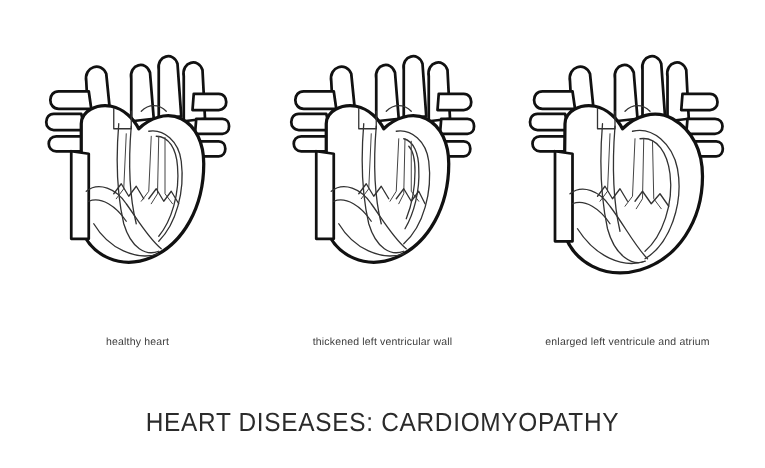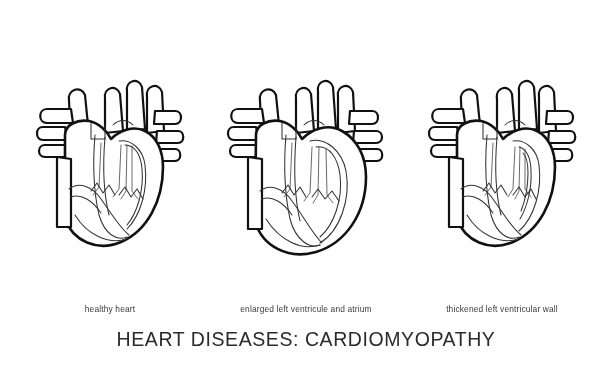--- a/index.html
+++ b/index.html
@@ -30,21 +30,20 @@
     justify-content: center;
     align-items: flex-start;
   }
   .figure {
     position: relative;
     width: 196px;
     height: 300px;
     display: flex;
     flex-direction: column;
     align-items: center;
-    margin-top: 36px;
   }
   .heart-wrap {
     width: 196px;
     height: 230px;
     display: flex;
     align-items: center;
     justify-content: center;
   }
   .heart-svg {
     display: block;
@@ -133,20 +132,67 @@
           <path class="inner" d="M34,150 C44,142 58,148 66,160 C76,174 84,188 94,196"></path>
           <path class="inner" d="M36,158 C46,154 58,162 66,174"></path>
 
           <path class="inner" d="M40,176 C52,196 74,206 92,200"></path>
 
           <path class="inner" d="M56,84 L56,100 L70,100 L70,86"></path>
           <path class="inner" d="M78,86 C84,80 92,80 98,86"></path>
         </svg>
       </div>
       <div class="caption">healthy heart</div>
+    </div>
+
+    <div class="figure">
+      <div class="heart-wrap">
+        <svg class="heart-svg" width="150" height="225" viewBox="0 0 150 225">
+          <path class="vessel" d="M34,62 C32,50 46,46 50,56 L54,96 L36,100 Z"></path>
+          <path class="vessel" d="M70,60 C68,48 82,45 85,55 L88,92 L70,94 Z"></path>
+          <path class="vessel" d="M92,53 C90,41 104,38 107,48 L110,90 L92,92 Z"></path>
+          <path class="vessel" d="M112,58 C110,46 124,43 127,53 L129,92 L112,94 Z"></path>
+          <path class="vessel" d="M36,70 L12,70 C3,70 3,84 12,84 L38,84 Z"></path>
+          <path class="vessel" d="M30,88 L8,88 C0,88 0,101 8,101 L33,101 Z"></path>
+          <path class="vessel" d="M30,106 L10,106 C2,106 2,118 10,118 L34,118 Z"></path>
+          <path class="vessel" d="M120,72 L140,72 C148,72 148,85 140,85 L119,85 Z"></path>
+          <path class="vessel" d="M122,92 L143,92 C150,92 150,104 143,104 L121,104 Z"></path>
+          <path class="vessel" d="M120,110 L140,110 C147,110 147,122 140,122 L119,122 Z"></path>
+
+          <path class="outer" d="M30,96
+                                 C30,86 42,80 54,82
+                                 C64,84 72,92 76,100
+                                 C84,92 98,86 110,92
+                                 C122,98 128,112 128,128
+                                 C128,162 112,192 86,203
+                                 C62,213 38,202 30,180
+                                 Z"></path>
+          <path class="vessel" d="M22,118 L22,188 L36,188 L36,120 Z"></path>
+
+          <path class="inner" d="M60,96 C58,120 58,150 64,176 C70,196 82,202 92,198"></path>
+          <path class="inner" d="M70,98 C68,122 68,152 74,176"></path>
+
+          <path class="inner" d="M86,102 C98,100 110,110 112,126 C115,150 108,178 92,192"></path>
+          <path class="inner" d="M92,108 C100,110 104,120 104,132 C105,150 100,168 93,180"></path>
+          <path class="inner" d="M96,114 C100,118 101,126 101,134 C101,148 98,162 94,172"></path>
+
+          <path class="thin" d="M88,108 L86,150 L81,158"></path>
+          <path class="thin" d="M93,108 L92,152 L88,160"></path>
+          <path class="thin" d="M98,110 L98,150 L104,158"></path>
+          <path class="thin" d="M66,104 L64,148 L58,156"></path>
+          <path class="inner" d="M56,152 L62,144 L68,154 L74,146 L80,156"></path>
+          <path class="inner" d="M86,156 L92,148 L98,158 L104,150 L109,160"></path>
+          <path class="inner" d="M34,150 C44,142 58,148 66,160 C76,174 84,188 94,196"></path>
+          <path class="inner" d="M36,158 C46,154 58,162 66,174"></path>
+          <path class="inner" d="M40,176 C52,196 74,206 92,200"></path>
+          <path class="inner" d="M56,84 L56,100 L70,100 L70,86"></path>
+          <path class="inner" d="M78,86 C84,80 92,80 98,86"></path>
+        </svg>
+      </div>
+      <div class="caption">thickened left ventricular wall</div>
     </div>
 
     <div class="figure">
       <div class="heart-wrap">
         <svg class="heart-svg" width="160" height="225" viewBox="0 0 160 225">
           <path class="vessel" d="M34,62 C32,50 46,46 50,56 L54,96 L36,100 Z"></path>
           <path class="vessel" d="M70,60 C68,48 82,45 85,55 L88,92 L70,94 Z"></path>
           <path class="vessel" d="M92,53 C90,41 104,38 107,48 L110,90 L92,92 Z"></path>
           <path class="vessel" d="M112,58 C110,46 124,43 127,53 L129,92 L112,94 Z"></path>
           <path class="vessel" d="M36,70 L12,70 C3,70 3,84 12,84 L38,84 Z"></path>
@@ -180,63 +226,16 @@
           <path class="inner" d="M34,152 C44,144 58,150 66,162 C78,178 86,194 96,204"></path>
           <path class="inner" d="M36,160 C46,156 58,164 66,176"></path>
           <path class="inner" d="M40,180 C54,202 76,212 94,206"></path>
           <path class="inner" d="M56,84 L56,100 L70,100 L70,86"></path>
           <path class="inner" d="M78,86 C84,80 92,80 98,86"></path>
         </svg>
       </div>
       <div class="caption">enlarged left ventricule and atrium</div>
     </div>
 
-    <div class="figure">
-      <div class="heart-wrap">
-        <svg class="heart-svg" width="150" height="225" viewBox="0 0 150 225">
-          <path class="vessel" d="M34,62 C32,50 46,46 50,56 L54,96 L36,100 Z"></path>
-          <path class="vessel" d="M70,60 C68,48 82,45 85,55 L88,92 L70,94 Z"></path>
-          <path class="vessel" d="M92,53 C90,41 104,38 107,48 L110,90 L92,92 Z"></path>
-          <path class="vessel" d="M112,58 C110,46 124,43 127,53 L129,92 L112,94 Z"></path>
-          <path class="vessel" d="M36,70 L12,70 C3,70 3,84 12,84 L38,84 Z"></path>
-          <path class="vessel" d="M30,88 L8,88 C0,88 0,101 8,101 L33,101 Z"></path>
-          <path class="vessel" d="M30,106 L10,106 C2,106 2,118 10,118 L34,118 Z"></path>
-          <path class="vessel" d="M120,72 L140,72 C148,72 148,85 140,85 L119,85 Z"></path>
-          <path class="vessel" d="M122,92 L143,92 C150,92 150,104 143,104 L121,104 Z"></path>
-          <path class="vessel" d="M120,110 L140,110 C147,110 147,122 140,122 L119,122 Z"></path>
-
-          <path class="outer" d="M30,96
-                                 C30,86 42,80 54,82
-                                 C64,84 72,92 76,100
-                                 C84,92 98,86 110,92
-                                 C122,98 128,112 128,128
-                                 C128,162 112,192 86,203
-                                 C62,213 38,202 30,180
-                                 Z"></path>
-          <path class="vessel" d="M22,118 L22,188 L36,188 L36,120 Z"></path>
-
-          <path class="inner" d="M60,96 C58,120 58,150 64,176 C70,196 82,202 92,198"></path>
-          <path class="inner" d="M70,98 C68,122 68,152 74,176"></path>
-
-          <path class="inner" d="M86,102 C98,100 110,110 112,126 C115,150 108,178 92,192"></path>
-          <path class="inner" d="M92,108 C100,110 104,120 104,132 C105,150 100,168 93,180"></path>
-          <path class="inner" d="M96,114 C100,118 101,126 101,134 C101,148 98,162 94,172"></path>
-
-          <path class="thin" d="M88,108 L86,150 L81,158"></path>
-          <path class="thin" d="M93,108 L92,152 L88,160"></path>
-          <path class="thin" d="M98,110 L98,150 L104,158"></path>
-          <path class="thin" d="M66,104 L64,148 L58,156"></path>
-          <path class="inner" d="M56,152 L62,144 L68,154 L74,146 L80,156"></path>
-          <path class="inner" d="M86,156 L92,148 L98,158 L104,150 L109,160"></path>
-          <path class="inner" d="M34,150 C44,142 58,148 66,160 C76,174 84,188 94,196"></path>
-          <path class="inner" d="M36,158 C46,154 58,162 66,174"></path>
-          <path class="inner" d="M40,176 C52,196 74,206 92,200"></path>
-          <path class="inner" d="M56,84 L56,100 L70,100 L70,86"></path>
-          <path class="inner" d="M78,86 C84,80 92,80 98,86"></path>
-        </svg>
-      </div>
-      <div class="caption">thickened left ventricular wall</div>
-    </div>
-
   </div>
 
   <div class="title">HEART DISEASES: CARDIOMYOPATHY</div>
 </div>
 
 </body></html>

